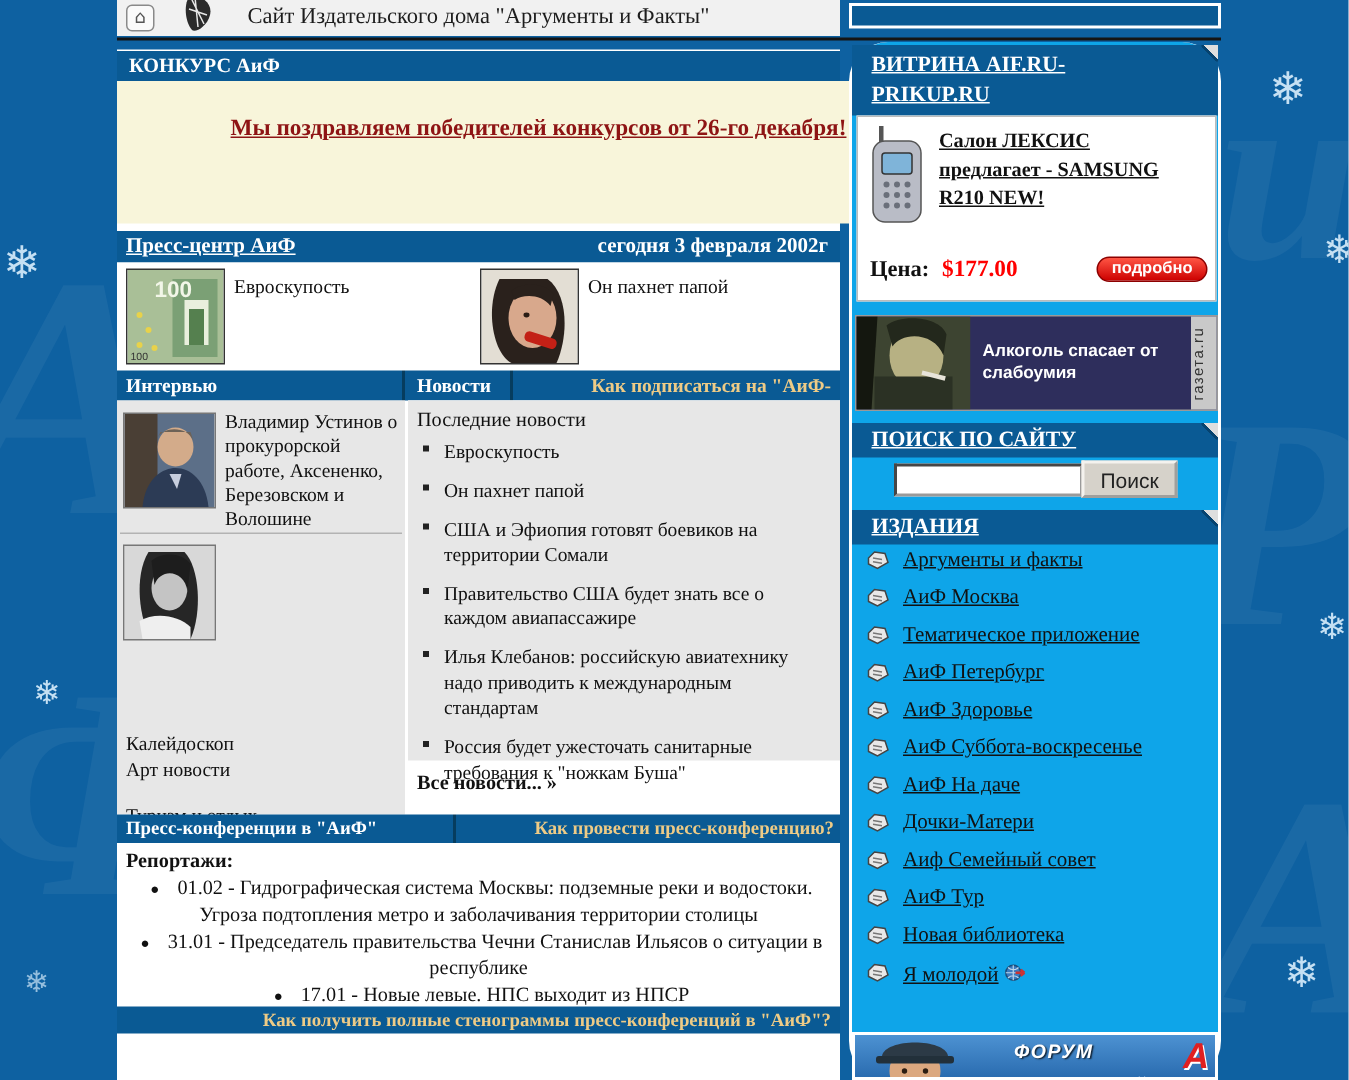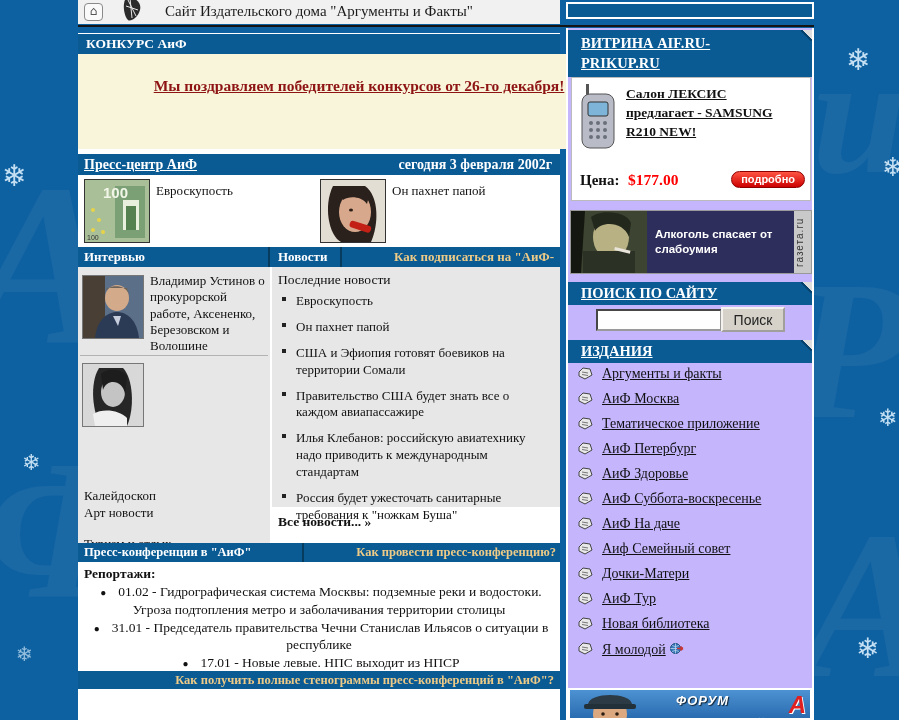--- a/index.html
+++ b/index.html
@@ -54,21 +54,21 @@
   
   #pc-bar{left:0;top:510px;width:482px;height:19px;display:flex;font-size:12.5px;line-height:19px;}
   #pc-bar .p1{width:224px;padding-left:6px;box-sizing:border-box;background:#0a5a94;color:#fff;font-weight:bold;}
   #pc-bar .p2{flex:1;background:#0a5a94;text-align:right;padding-right:4px;font-weight:bold;cursor:pointer;}
   #reports{left:0;top:529px;width:482px;padding:2px 4px;box-sizing:border-box;}
   #reports-label{font-size:13.5px;font-weight:bold;color:#111;margin:2px 0 1px 2px;}
   .report{font-size:13.5px;line-height:1.32;color:#111;cursor:pointer;text-align:center;}
   .report .dot{font-size:10px;margin:0 12px 0 4px;}
   #trans-bar{left:0;top:638px;width:482px;height:18px;font-size:12.5px;line-height:18px;text-align:right;padding-right:6px;box-sizing:border-box;font-weight:bold;cursor:pointer;}
   
-  #sidebar{left:566px;top:28px;width:248px;height:692px;background:#c4b5fd;border-left:2px solid #fff;border-right:2px solid #fff;box-sizing:border-box;}
+  #sidebar{left:566px;top:28px;width:248px;height:692px;background:#0ea5e9;border-left:2px solid #fff;border-right:2px solid #fff;box-sizing:border-box;border-radius:26px;}
   .side-head{position:absolute;left:0;width:244px;background:#0a5a94;color:#fff;font-weight:bold;font-size:14.5px;box-sizing:border-box;padding:3px 0 3px 13px;}
   .side-head .lbl{text-decoration:underline;cursor:pointer;}
   .fold{position:absolute;top:0;right:0;width:11px;height:11px;
         background:linear-gradient(225deg,#dedede 46%,#титан 0) ;
         background:linear-gradient(225deg,#dedede 44%,#06436f 44%,#06436f 56%,rgba(0,0,0,0) 56%);}
   #vitrina-head{top:2px;}
   #vitrina-head .lbl{display:inline-block;width:180px;line-height:1.4;}
   #ad-box{position:absolute;left:3px;top:49px;width:238px;height:122px;background:#fff;border:1px solid #bbb;}
   #ad-link{position:absolute;left:54px;top:7px;width:170px;font-size:13.5px;font-weight:bold;
            text-decoration:underline;color:#111;line-height:1.4;cursor:pointer;}
@@ -332,28 +332,28 @@
           <path d="M2 9 L8 12 L15 8 L13 2 L6 1 L2 5 Z" fill="#e8e8e8" stroke="#444"></path>
           <path d="M5 5 L11 6 M5 7.5 L11 8.5" stroke="#777"></path>
         </svg>
       <a class="ed-label">АиФ На даче</a>
     </div>
     <div class="ed-item">
       <svg class="ed-icon" width="17" height="14" viewBox="0 0 17 14">
           <path d="M2 9 L8 12 L15 8 L13 2 L6 1 L2 5 Z" fill="#e8e8e8" stroke="#444"></path>
           <path d="M5 5 L11 6 M5 7.5 L11 8.5" stroke="#777"></path>
         </svg>
+      <a class="ed-label">Дочки-Матери</a>
+    </div>
+    <div class="ed-item">
+      <svg class="ed-icon" width="17" height="14" viewBox="0 0 17 14">
+          <path d="M2 9 L8 12 L15 8 L13 2 L6 1 L2 5 Z" fill="#e8e8e8" stroke="#444"></path>
+          <path d="M5 5 L11 6 M5 7.5 L11 8.5" stroke="#777"></path>
+        </svg>
       <a class="ed-label">Аиф Семейный совет</a>
-    </div>
-    <div class="ed-item">
-      <svg class="ed-icon" width="17" height="14" viewBox="0 0 17 14">
-          <path d="M2 9 L8 12 L15 8 L13 2 L6 1 L2 5 Z" fill="#e8e8e8" stroke="#444"></path>
-          <path d="M5 5 L11 6 M5 7.5 L11 8.5" stroke="#777"></path>
-        </svg>
-      <a class="ed-label">Дочки-Матери</a>
     </div>
     <div class="ed-item">
       <svg class="ed-icon" width="17" height="14" viewBox="0 0 17 14">
           <path d="M2 9 L8 12 L15 8 L13 2 L6 1 L2 5 Z" fill="#e8e8e8" stroke="#444"></path>
           <path d="M5 5 L11 6 M5 7.5 L11 8.5" stroke="#777"></path>
         </svg>
       <a class="ed-label">АиФ Тур</a>
     </div>
     <div class="ed-item">
       <svg class="ed-icon" width="17" height="14" viewBox="0 0 17 14">

